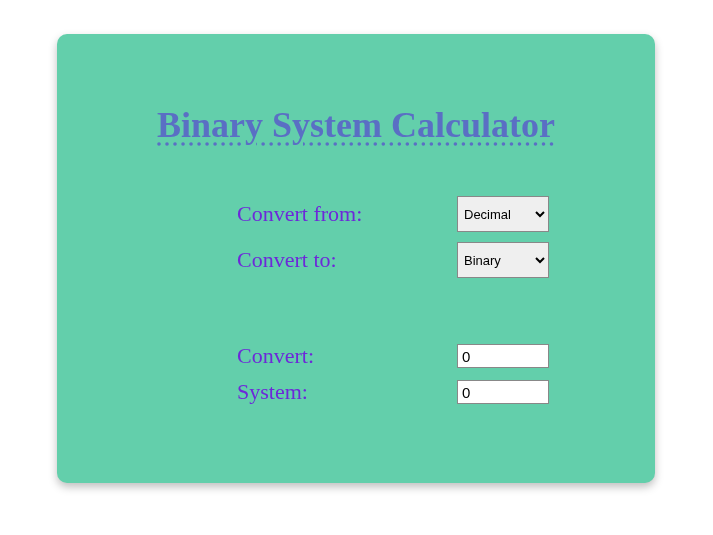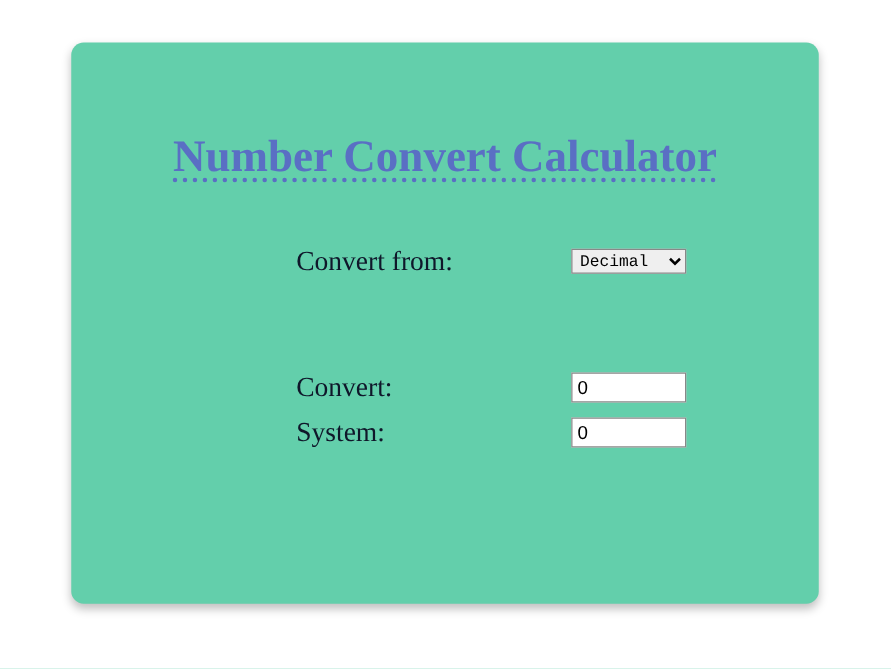--- a/index.html
+++ b/index.html
@@ -38,60 +38,64 @@
       padding-left: 140px;
     }
     .row {
       display: flex;
       align-items: center;
       margin-bottom: 10px;
     }
     .label {
       width: 220px;
       font-size: 22px;
-      color: #0f172a;
+      color: #6d28d9;
     }
     .gap {
       height: 55px;
     }
     select {
       width: 92px;
-      height: 20px;
+      height: 36px;
       font-size: 13px;
-      font-family: Liberation Mono, monospace;
+      font-family: Liberation Sans, sans-serif;
       background: #efefef;
       border: 1px solid #888;
       padding: 0 2px;
     }
     input[type="text"] {
       width: 92px;
       height: 24px;
       font-size: 15px;
       font-family: Arial, sans-serif;
       background: #ffffff;
       border: 1px solid #888;
       padding: 2px 4px;
     }
   </style>
 </head>
 <body>
 
 <div class="card">
-  <div class="title">Number Convert Calculator</div>
+  <div class="title">Binary System Calculator</div>
 
   <div class="form-area">
 
     <div class="row">
       <div class="label">Convert from:</div>
       <select>
         <option>Decimal</option>
       </select>
     </div>
 
     <div class="row">
+      <div class="label">Convert to:</div>
+      <select>
+        <option>Binary</option>
+      </select>
     </div>
 
     <div class="gap"></div>
 
     <div class="row">
       <div class="label">Convert:</div>
       <input type="text" value="0" style="">
     </div>
 
     <div class="row">

